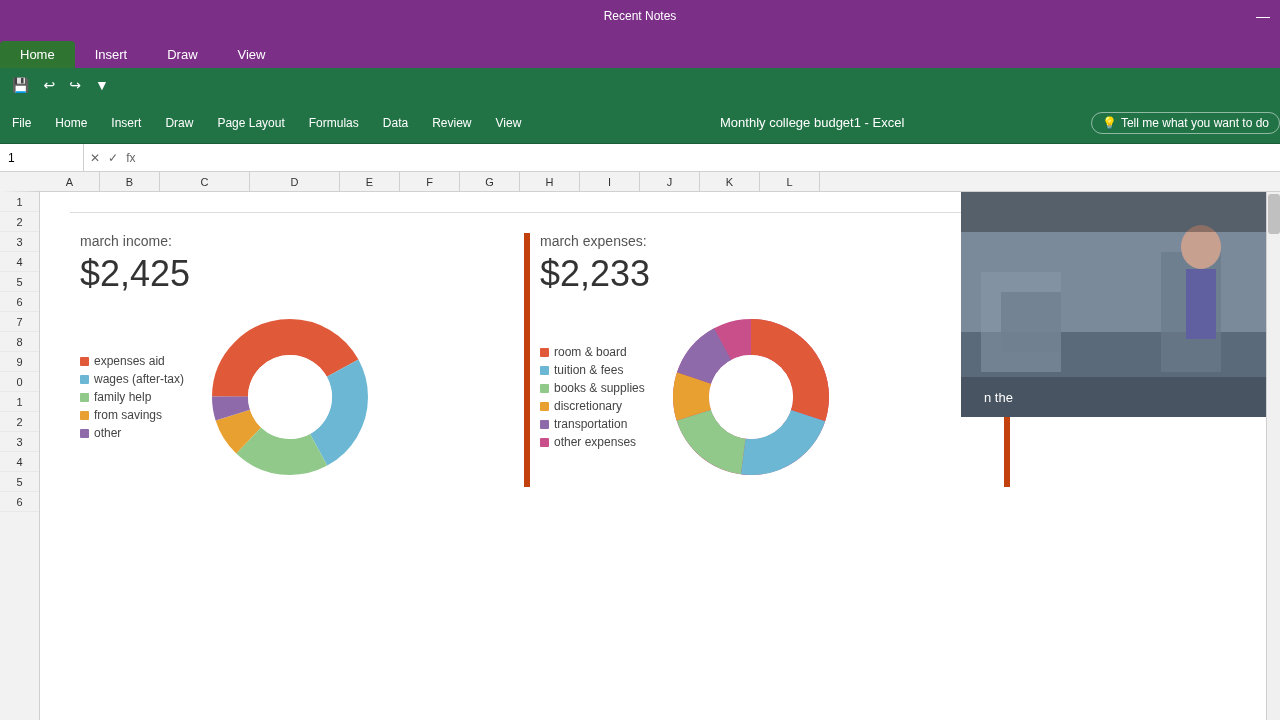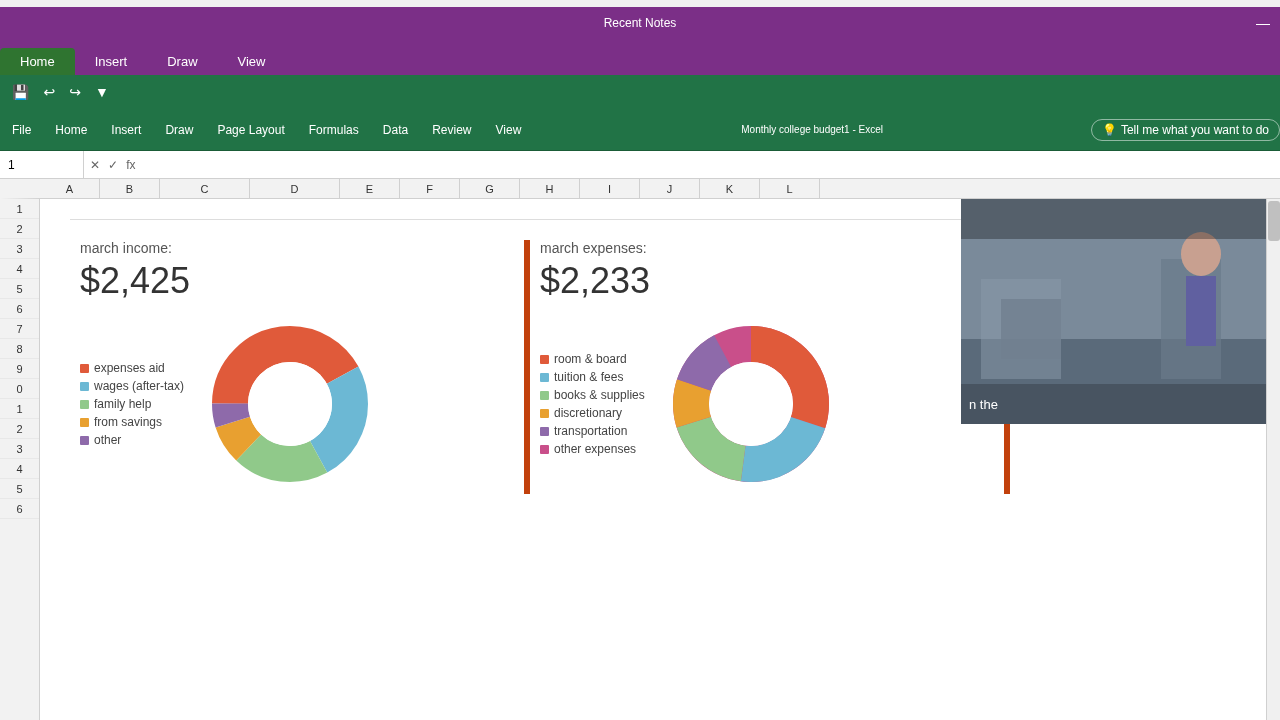--- a/index.html
+++ b/index.html
@@ -6,21 +6,20 @@
     body { font-family: 'Segoe UI', Arial, sans-serif; background: #f0f0f0; width: 1280px; height: 720px; overflow: hidden; position: relative; }
 
     
     .title-bar {
       background: #7b2f87;
       height: 32px;
       display: flex;
       align-items: center;
       justify-content: center;
       position: relative;
-      margin-top: 7px;
     }
     .title-bar-text {
       color: white;
       font-size: 12px;
     }
     .title-bar-controls {
       position: absolute;
       right: 10px;
       top: 50%;
       transform: translateY(-50%);
@@ -74,21 +73,21 @@
       background: #217346;
       height: 42px;
       display: flex;
       align-items: center;
       padding: 0 0;
       gap: 0;
       border-bottom: 1px solid #1a5c37;
     }
     .ribbon-title {
       color: white;
-      font-size: 10px;
+      font-size: 13px;
       flex: 1;
       text-align: center;
       font-weight: 400;
     }
     .ribbon-tab {
       color: white;
       font-size: 12px;
       padding: 4px 12px;
       cursor: pointer;
       height: 42px;
@@ -394,21 +393,21 @@
         <svg width="305" height="225" viewBox="0 0 305 225">
           <rect width="305" height="225" fill="#7a8a9a"></rect>
           <rect x="0" y="140" width="305" height="85" fill="#5a6a7a"></rect>
           <rect x="20" y="80" width="80" height="100" fill="#8a9aaa" opacity="0.5"></rect>
           <rect x="200" y="60" width="60" height="120" fill="#6a7a8a" opacity="0.7"></rect>
           <ellipse cx="240" cy="55" rx="20" ry="22" fill="#c8a090"></ellipse>
           <rect x="225" y="77" width="30" height="70" fill="#6060a0"></rect>
           <rect x="40" y="100" width="60" height="60" fill="#708090" opacity="0.8"></rect>
           <rect x="0" y="0" width="305" height="40" fill="rgba(0,0,0,0.3)"></rect>
         </svg>
-        <div style="position:absolute;bottom:0;right:0;width:100%;height:40px;background:rgba(0,0,0,0.2);display:flex;align-items:center;padding:4px 8px;">
+        <div style="position:absolute;bottom:0;right:0;width:100%;height:40px;background:rgba(0,0,0,0.2);display:flex;align-items:center;padding:4px 23px;">
           <span style="color:white;font-size:13px;">n the</span>
         </div>
       </div>
     </div>
 
 
     <hr class="divider">
 
     <div class="charts-row">
 

